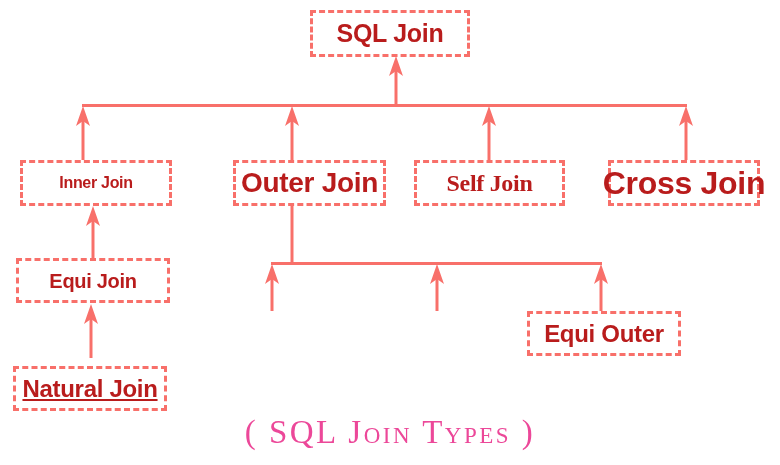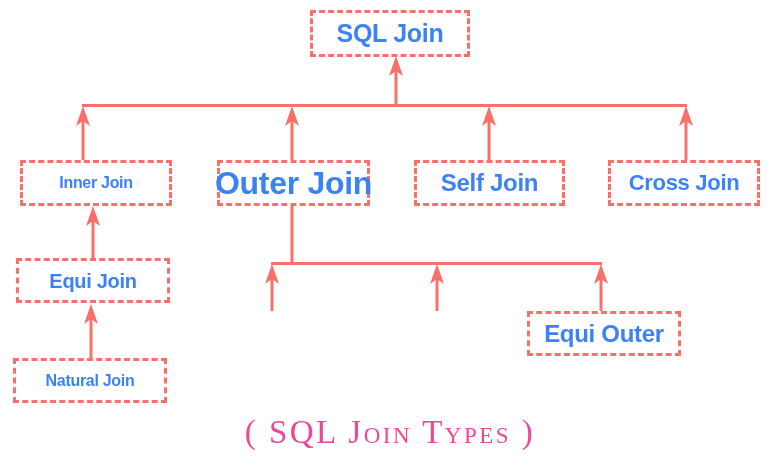--- a/index.html
+++ b/index.html
@@ -20,39 +20,39 @@
   }
   
   .node {
     position: absolute;
     box-sizing: border-box;
     border: 3px dashed #f8706a;
     background: transparent;
     display: flex;
     align-items: center;
     justify-content: center;
-    color: #3b82f6;
+    color: #b91c1c;
     font-family: "Liberation Sans", sans-serif;
     font-weight: 700;
     letter-spacing: -0.3px;
     white-space: nowrap;
     user-select: none;
   }
   .node-label {
     display: block;
     line-height: 1;
   }
   
   #node-sql-join      { left: 310px; top: 10px;  width: 160px; height: 47px; font-size: 25px; }
   #node-inner-join    { left: 20px;  top: 160px; width: 152px; height: 46px; font-size: 16px; }
-  #node-outer-join    { left: 217px; top: 160px; width: 153px; height: 46px; font-size: 32px; }
-  #node-self-join     { left: 414px; top: 160px; width: 151px; height: 46px; font-size: 24px; }
-  #node-cross-join    { left: 608px; top: 160px; width: 152px; height: 46px; font-size: 22px; }
+  #node-outer-join    { left: 233px; top: 160px; width: 153px; height: 46px; font-size: 28px; }
+  #node-self-join     { left: 414px; top: 160px; width: 151px; height: 46px; font-size: 24px; font-family: Liberation Serif, serif; }
+  #node-cross-join    { left: 608px; top: 160px; width: 152px; height: 46px; font-size: 32px; }
   #node-equi-join     { left: 16px;  top: 258px; width: 154px; height: 45px; font-size: 20px; }
-  #node-natural-join  { left: 13px;  top: 358px; width: 154px; height: 45px; font-size: 16px; }
+  #node-natural-join  { left: 13px;  top: 366px; width: 154px; height: 45px; font-size: 24px; text-decoration: underline; }
   #node-left-outer    { left: 190px; top: 311px; width: 153px; height: 45px; font-size: 24px; }
   #node-full-outer    { left: 358px; top: 311px; width: 152px; height: 45px; font-size: 24px; }
   #node-right-outer   { left: 527px; top: 311px; width: 154px; height: 45px; font-size: 24px; }
 
   
   #connectors {
     position: absolute;
     left: 0;
     top: 0;
     width: 780px;

